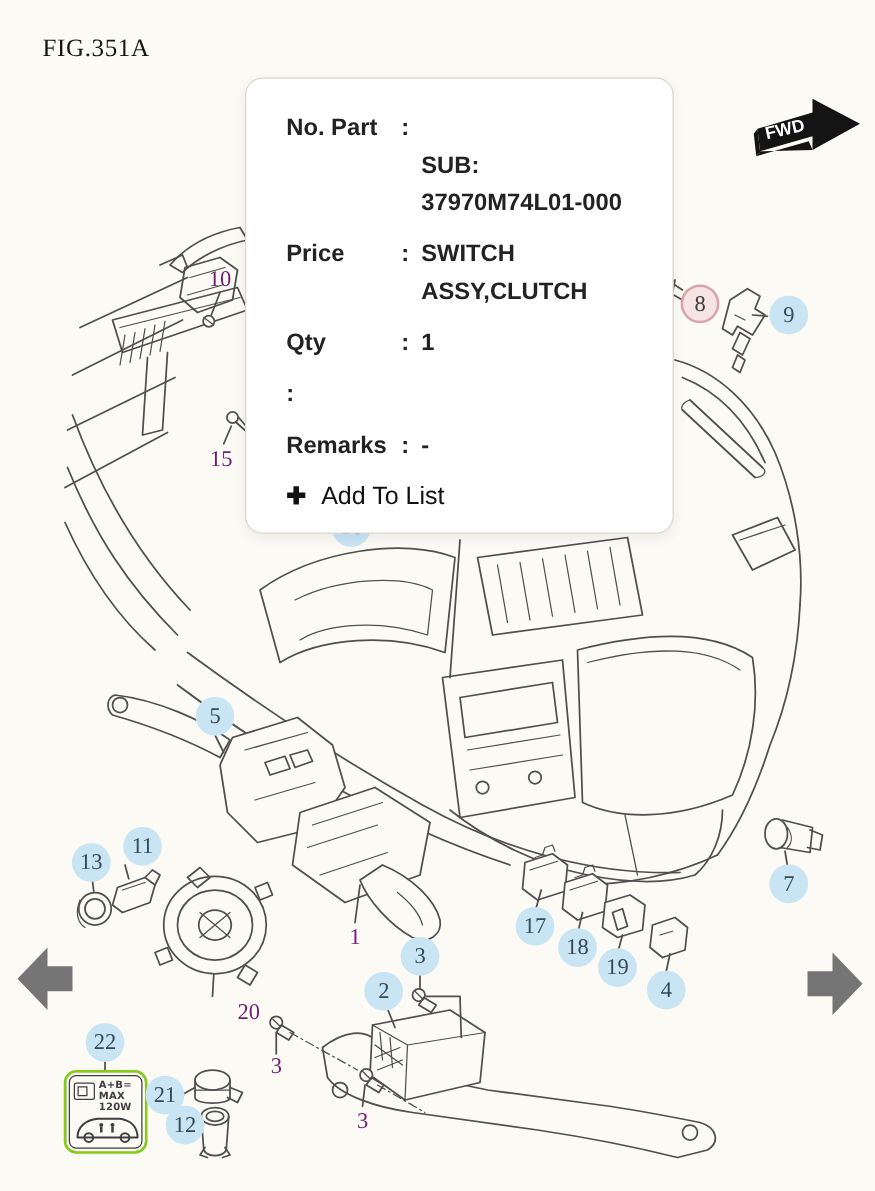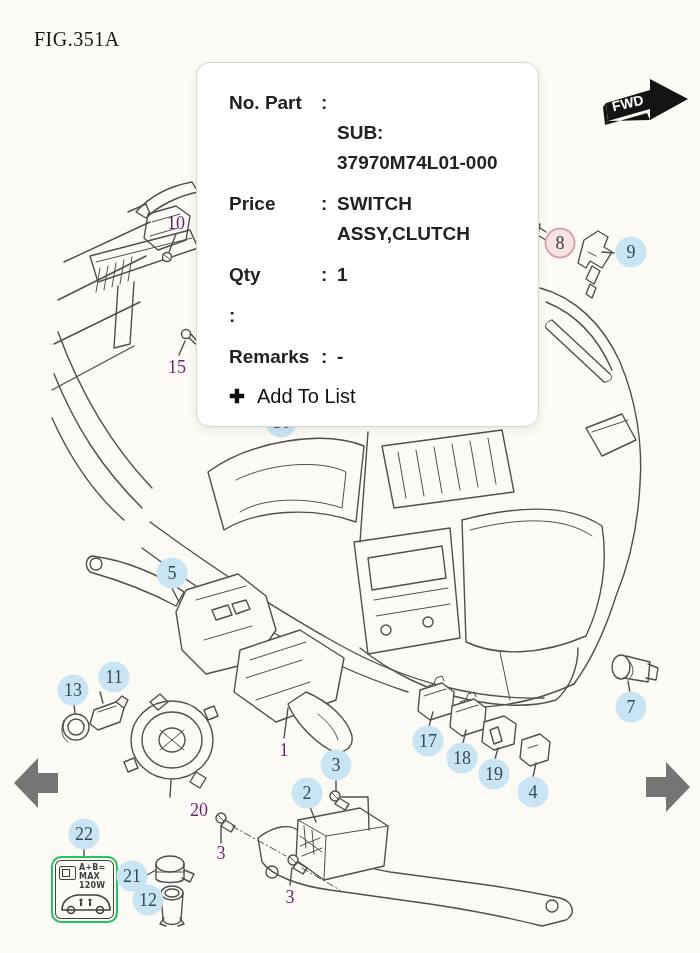--- a/index.html
+++ b/index.html
@@ -51,21 +51,21 @@
   .add-row .plus { font-size:19px; font-weight:bold; margin-right:12px; color:#111; }
   
   .fwd-badge { position:absolute; left:598px; top:66px; z-index:4; }
   
   .nav-arrow { position:absolute; z-index:15; cursor:pointer; }
   .nav-arrow.left { left:12px; top:755px; }
   .nav-arrow.right { left:642px; top:759px; }
   
   .label-plate {
     position:absolute; left:51px; top:856px; width:67px; height:67px; z-index:3;
-    border:2px solid #22c55e; border-radius:10px;
+    border:2px solid #84cc16; border-radius:10px;
     box-shadow:inset 0 0 0 2px #fcfaf5, inset 0 0 0 3px #3f3f3f;
     padding:5px 4px 12px 5px;
   }
   .lp-top { display:flex; align-items:flex-start; }
   .lp-card-icon { width:17px; height:14px; border:1.6px solid #3f3f3f; border-radius:2px; margin:3px 3px 0 1px; position:relative; }
   .lp-card-icon::after { content:""; position:absolute; left:2px; top:2px; width:6px; height:6px; border:1.2px solid #3f3f3f; }
   .lp-text { font-size:8px; font-weight:bold; line-height:9px; color:#3f3f3f; letter-spacing:0.2px; font-family:"DejaVu Sans", sans-serif; }
   .lp-van { margin-top:1px; }
 </style>
 </head>

